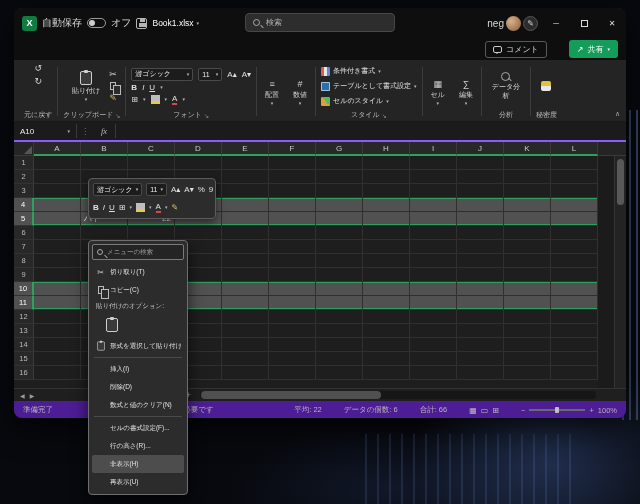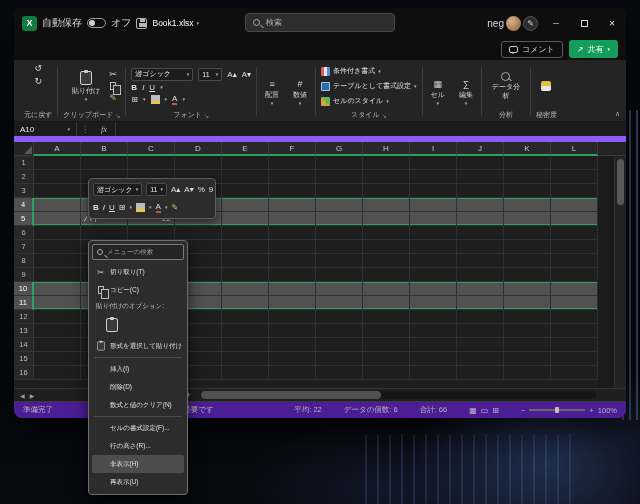--- a/index.html
+++ b/index.html
@@ -34,21 +34,21 @@
 .avatar{width:15px;height:15px;border-radius:50%;background:radial-gradient(circle at 35% 35%,#d8b28a,#8a5a36)}
 .pencircle{width:15px;height:15px;border-radius:50%;background:#2c2c2c;border:1px solid #555;display:flex;align-items:center;justify-content:center;font-size:8px;color:#ccc}
 .winbtns{display:flex;margin-left:2px}
 .winbtn{width:28px;height:30px;display:flex;align-items:center;justify-content:center;color:#ddd;font-size:8px}
 .maxsq{width:7px;height:7px;border:1px solid #ddd}
 
 
 .tabsrow{height:22px;background:#0e0e0e;display:flex;align-items:center;padding:0 8px;gap:2px;flex:0 0 auto}
 .rtab{padding:0 7px;height:22px;display:flex;align-items:center;color:#c9c9c9;font-size:8px;white-space:nowrap}
 .rtab.sel{color:#fff;box-shadow:inset 0 -2px 0 var(--selection-green,#2FA05F)}
-.tabs-right{margin-left:auto;display:flex;gap:6px;align-items:center}
+.tabs-right{margin-left:auto;display:flex;gap:22px;align-items:center}
 .commentbtn{height:17px;border:1px solid #5a5a5a;border-radius:3px;display:flex;align-items:center;gap:4px;padding:0 7px;color:#ddd;font-size:8px}
 .bubble{width:9px;height:7px;border:1px solid #ccc;border-radius:2px;position:relative}
 .bubble::after{content:"";position:absolute;left:1px;bottom:-4px;border:2px solid transparent;border-top-color:#ccc}
 .sharebtn{height:18px;background:var(--share-green,#149C5A);border-radius:3px;display:flex;align-items:center;gap:4px;padding:0 8px;color:#fff;font-size:8px}
 
 
 .ribbon{height:62px;background:#242424;border-bottom:1px solid #191919;display:flex;align-items:stretch;padding:3px 4px 0 6px;position:relative;flex:0 0 auto}
 .group{display:flex;flex-direction:column;align-items:center;padding:0 4px}
 .gbody{flex:1;display:flex;align-items:center;gap:4px}
 .glabel{height:12px;font-size:7px;color:#b9b9b9;display:flex;align-items:center;gap:2px;white-space:nowrap}
@@ -74,21 +74,21 @@
 .stylebtn{display:flex;align-items:center;gap:3px;font-size:7px;color:#e0e0e0;height:14px;white-space:nowrap}
 .sic{width:9px;height:9px;border-radius:1px;flex:0 0 auto}
 .sic.cond{background:linear-gradient(90deg,#d85c5c 0 3px,#e8e8e8 3px 6px,#5c8ad8 6px)}
 .sic.tbl{background:#2d6da8;box-shadow:inset 0 0 0 1px #9cc3e8}
 .sic.cst{background:linear-gradient(45deg,#d8a23c 0 50%,#5cb85c 50%)}
 .bigbtn{display:flex;flex-direction:column;align-items:center;gap:2px;font-size:7px;color:#dcdcdc;text-align:center;line-height:1.15;padding:0 4px}
 .sens{width:10px;height:10px;border-radius:2px;background:linear-gradient(180deg,#e0c23c 0 50%,#e8e8e8 50%)}
 .ribcollapse{position:absolute;right:6px;bottom:3px;font-size:7px;color:#aaa}
 
 
-.fbar{height:20px;background:#1b1b1b;border-bottom:6px solid #8b5cf6;display:flex;align-items:center;flex:0 0 auto}
+.fbar{height:20px;background:#1b1b1b;border-bottom:2px solid #8b5cf6;display:flex;align-items:center;flex:0 0 auto}
 .namebox{width:62px;padding:0 6px;display:flex;justify-content:space-between;align-items:center;font-size:8px;color:#eee}
 .fdiv{width:1px;height:14px;background:#3a3a3a}
 .more3{color:#777;font-size:8px;padding:0 4px}
 .fx{font-style:italic;font-size:8.5px;color:#bbb;padding:0 8px;font-family:"Liberation Serif","DejaVu Serif",serif}
 .ffield{flex:1;height:100%}
 
 
 .sheet{flex:1;display:flex;flex-direction:column;background:#1e1e1e;overflow:hidden}
 .chrow{height:14px;display:flex;flex:0 0 auto}
 .corner{width:20px;flex:0 0 auto;background:#252525;border-right:1px solid #3a3a3a;border-bottom:1px solid #3a3a3a;position:relative}

